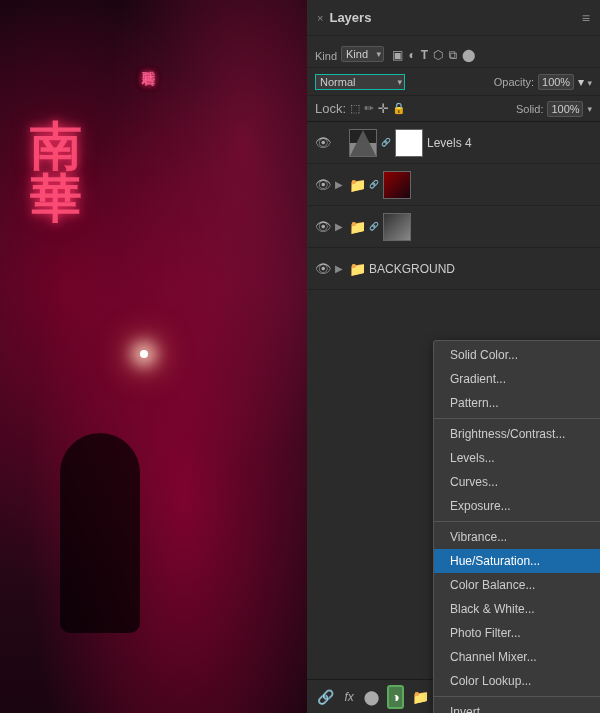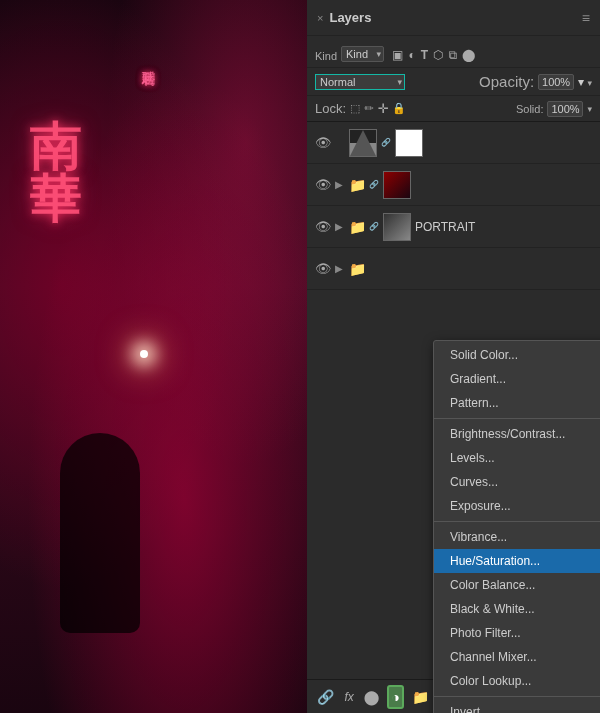--- a/index.html
+++ b/index.html
@@ -203,21 +203,21 @@
       font-size: 11px;
       padding: 1px 14px 1px 4px;
       border-radius: 0;
       cursor: pointer;
       appearance: none;
       width: 90px;
     }
 
     .opacity-label {
       color: #aaa;
-      font-size: 15px;
+      font-size: 11px;
       margin-left: auto;
     }
 
     .opacity-value {
       background: #3c3c3c;
       border: 1px solid #555;
       color: #ccc;
       font-size: 11px;
       padding: 1px 2px;
       border-radius: 2px;
@@ -499,43 +499,44 @@
       <span class="layer-link-icon"></span>
       <div class="layer-thumb layer-thumb-levels">
         <svg width="28" height="28" viewBox="0 0 28 28">
           <rect width="28" height="28" fill="#222"></rect>
           <rect x="0" y="14" width="28" height="14" fill="#888"></rect>
           <polygon points="0,28 14,0 28,28" fill="#555"></polygon>
         </svg>
       </div>
       <span class="layer-link-icon" style="font-size:8px;color:#888;">🔗</span>
       <div class="layer-thumb" style="background:#fff;border:1px solid #666;width:28px;height:28px;"></div>
+      <span class="layer-name">Levels 4</span>
     </div>
 
     <div class="layer-item">
       <span class="layer-eye">👁</span>
       <span class="layer-arrow">▶</span>
       <span class="layer-folder-icon">📁</span>
       <span class="layer-link-icon" style="font-size:8px;color:#888;">🔗</span>
       <div class="layer-thumb layer-thumb-city"></div>
     </div>
 
     <div class="layer-item">
       <span class="layer-eye">👁</span>
       <span class="layer-arrow">▶</span>
       <span class="layer-folder-icon">📁</span>
       <span class="layer-link-icon" style="font-size:8px;color:#888;">🔗</span>
       <div class="layer-thumb layer-thumb-portrait"></div>
-      <span class="layer-name">PORTRAIT</span>
     </div>
 
     <div class="layer-item">
       <span class="layer-eye">👁</span>
       <span class="layer-arrow">▶</span>
       <span class="layer-folder-icon">📁</span>
+      <span class="layer-name">BACKGROUND</span>
     </div>
 
   </div>
 
   <div class="layers-toolbar">
     <span class="toolbar-icon">🔗</span>
     <span class="toolbar-icon" style="font-style:italic;font-size:12px;">fx</span>
     <span class="toolbar-icon">⬤</span>
     <span class="toolbar-icon active-btn">◑</span>
     <span class="toolbar-icon">📁</span>

